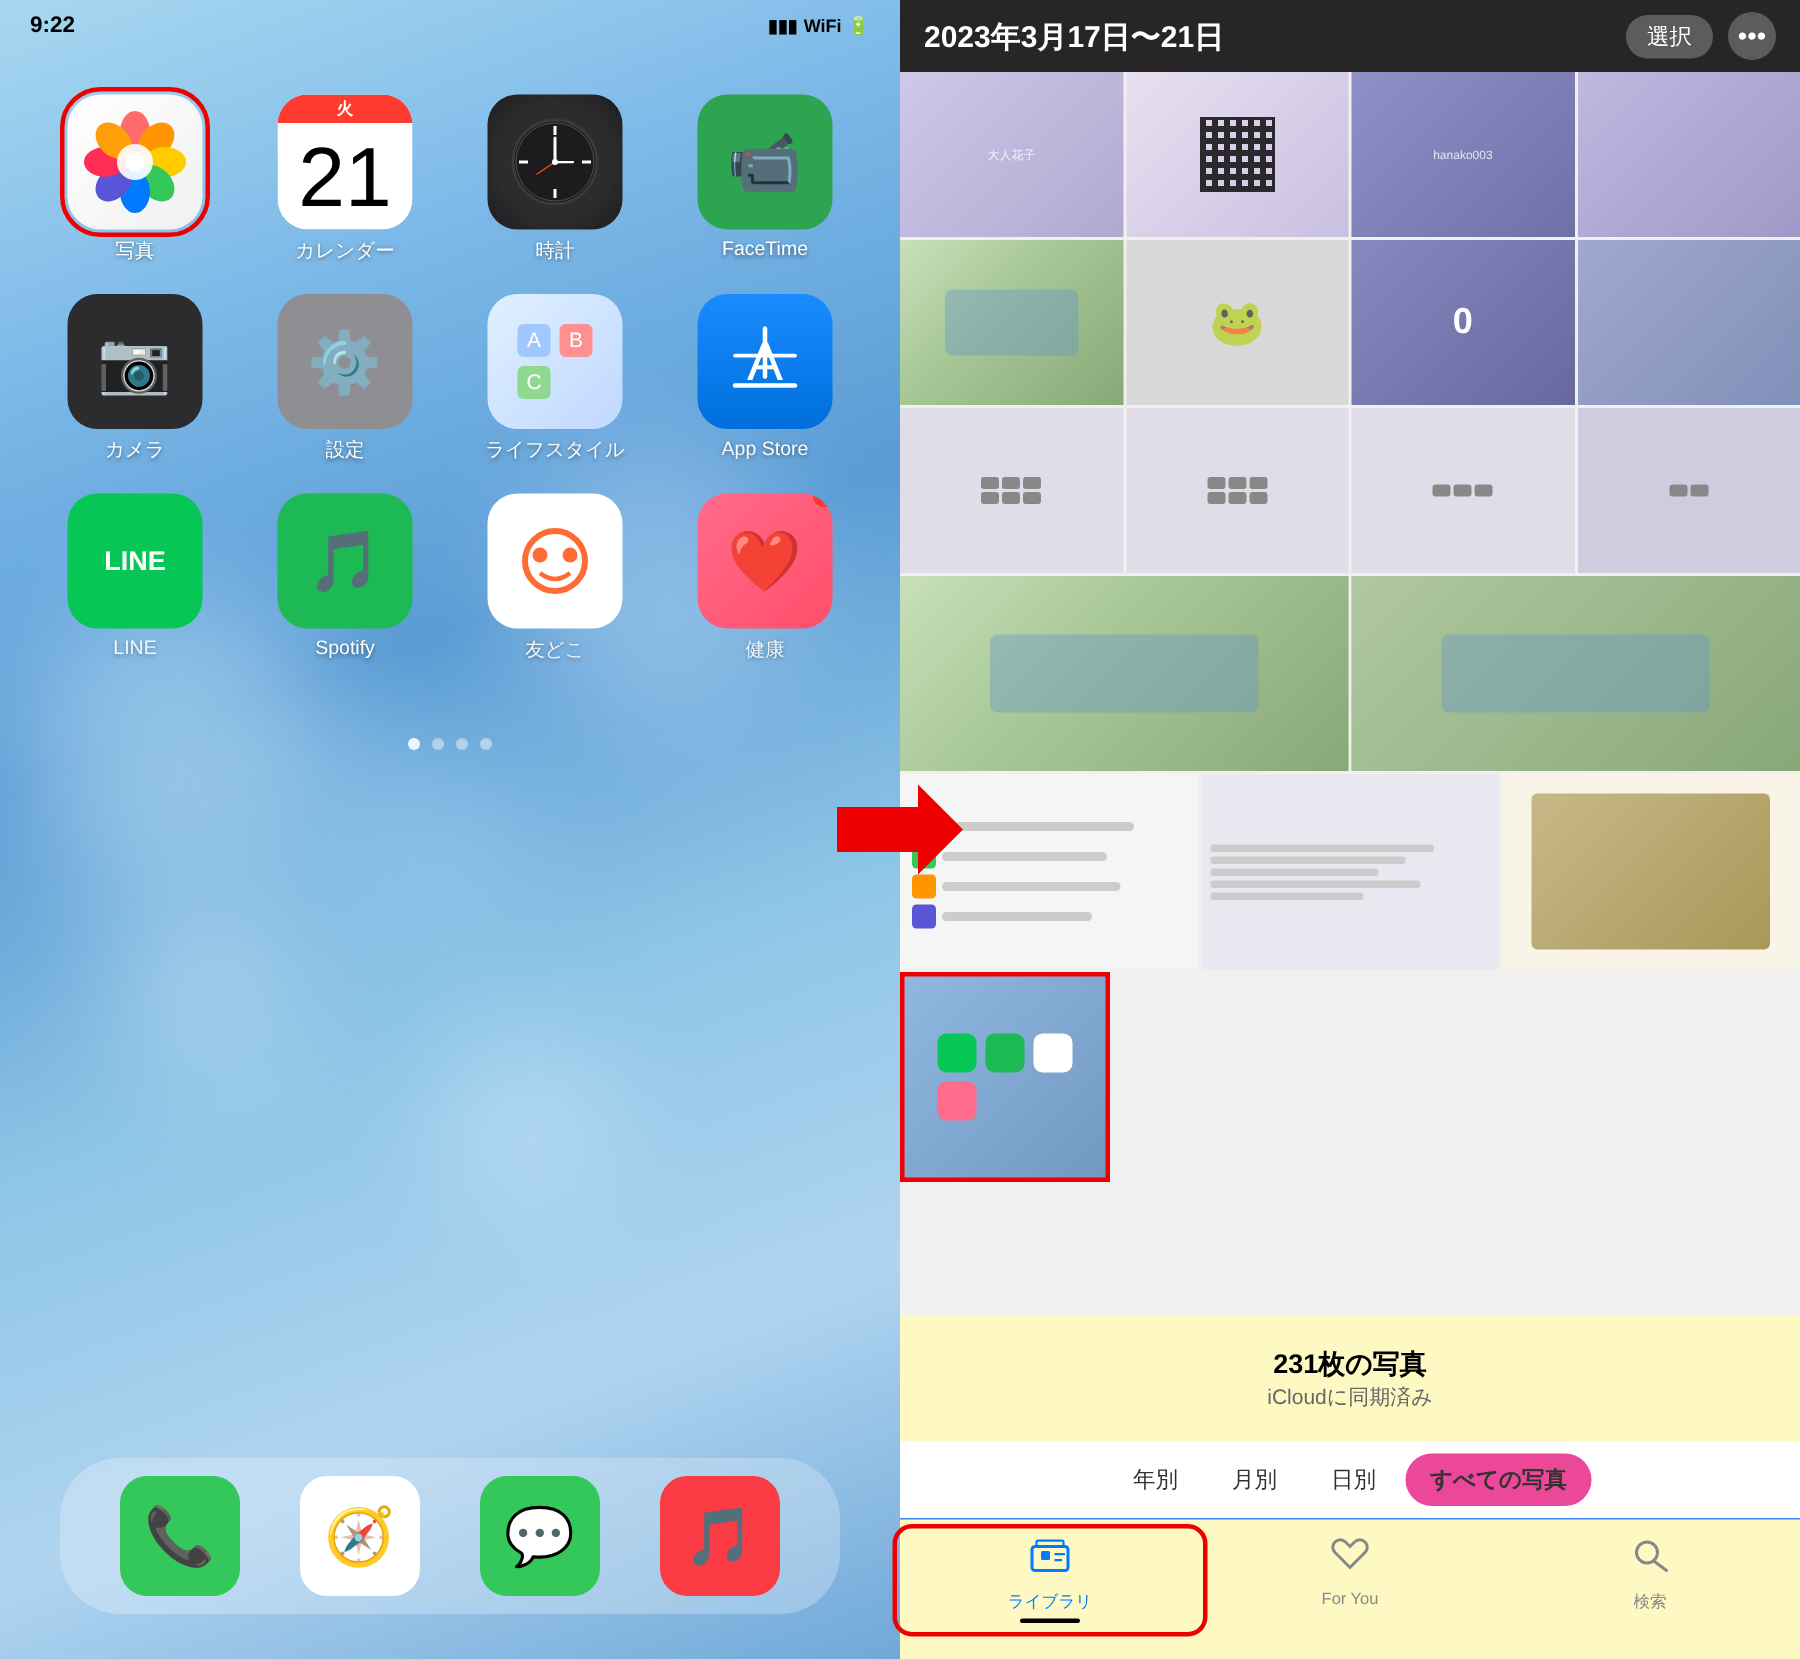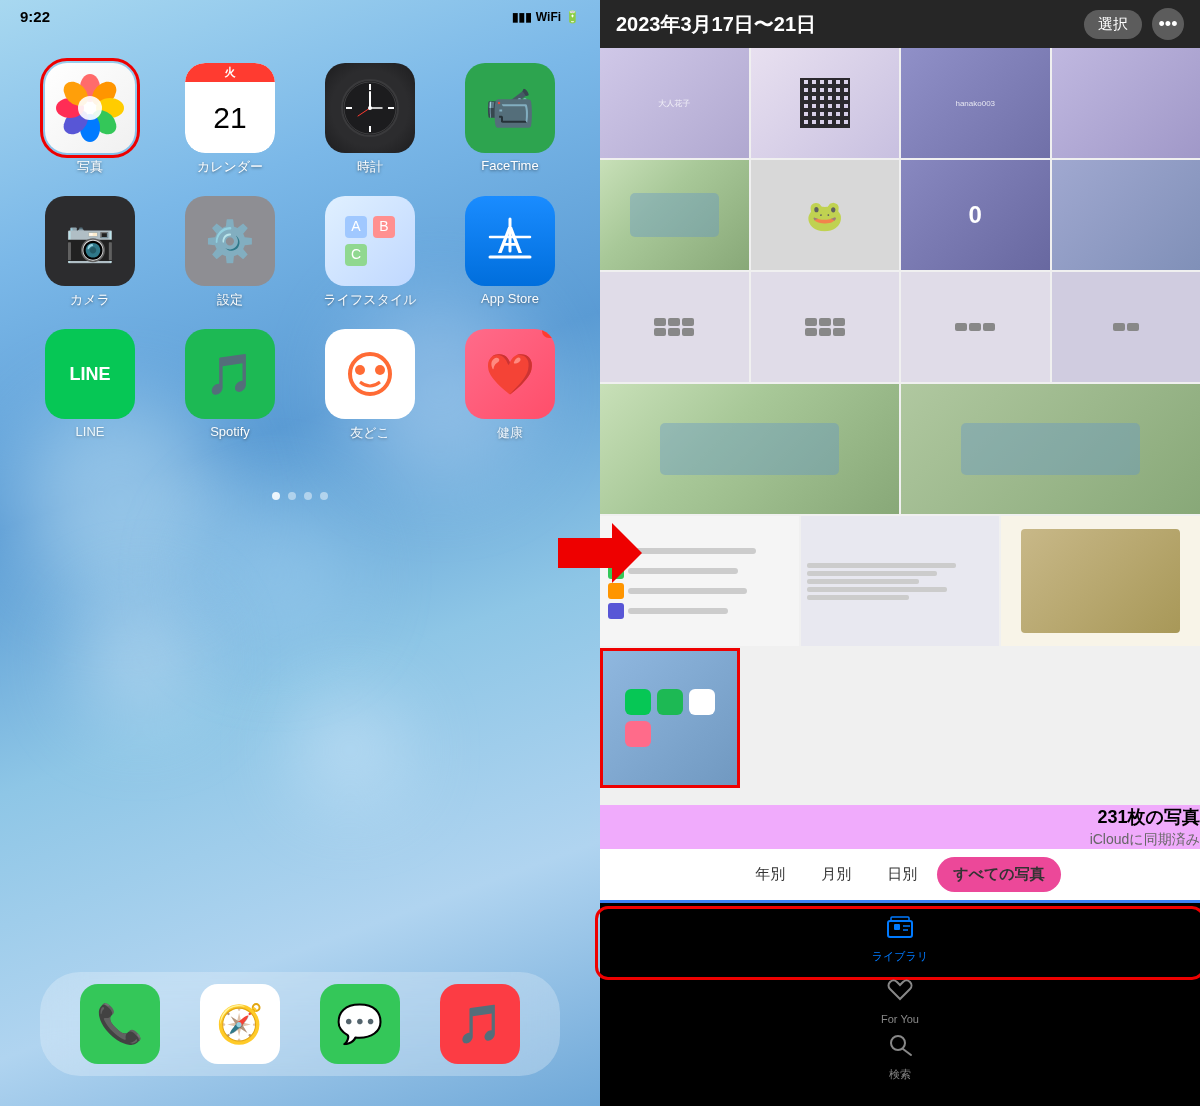--- a/index.html
+++ b/index.html
@@ -236,23 +236,23 @@
       padding: 0;
     }
 
     .photo-cell-small {
       width: 140px;
       height: 140px;
       flex: none;
     }
 
     .photos-count-section {
-      padding: 0;
-      text-align: right;
-      background: #f0abfc;
+      padding: 20px;
+      text-align: center;
+      background: #fef9c3;
     }
 
     .photos-count {
       font-size: 18px;
       font-weight: 600;
       color: #000;
     }
 
     .photos-sync {
       font-size: 14px;
@@ -278,24 +278,23 @@
       color: #333;
     }
 
     .view-tab.active {
       background: #ec4899;
       font-weight: 600;
     }
 
     .bottom-nav {
       display: flex;
-      border-top: 3px solid #3b82f6;
-      background: #000000;
+      border-top: 1px solid #3b82f6;
+      background: #fef9c3;
       padding: 8px 0 20px;
-      flex-direction: column;
     }
 
     .nav-item {
       flex: 1;
       display: flex;
       flex-direction: column;
       align-items: center;
       gap: 4px;
       cursor: pointer;
       padding: 4px 0;
@@ -344,21 +343,21 @@
       font-size: 11px;
       text-align: center;
       padding: 2px;
       font-weight: 600;
     }
     .calendar-day {
       flex: 1;
       display: flex;
       align-items: center;
       justify-content: center;
-      font-size: 30px;
+      font-size: 56px;
       font-weight: 300;
       color: #000;
     }
 
     
     .photos-icon-svg {
       width: 70px;
       height: 70px;
     }
 

